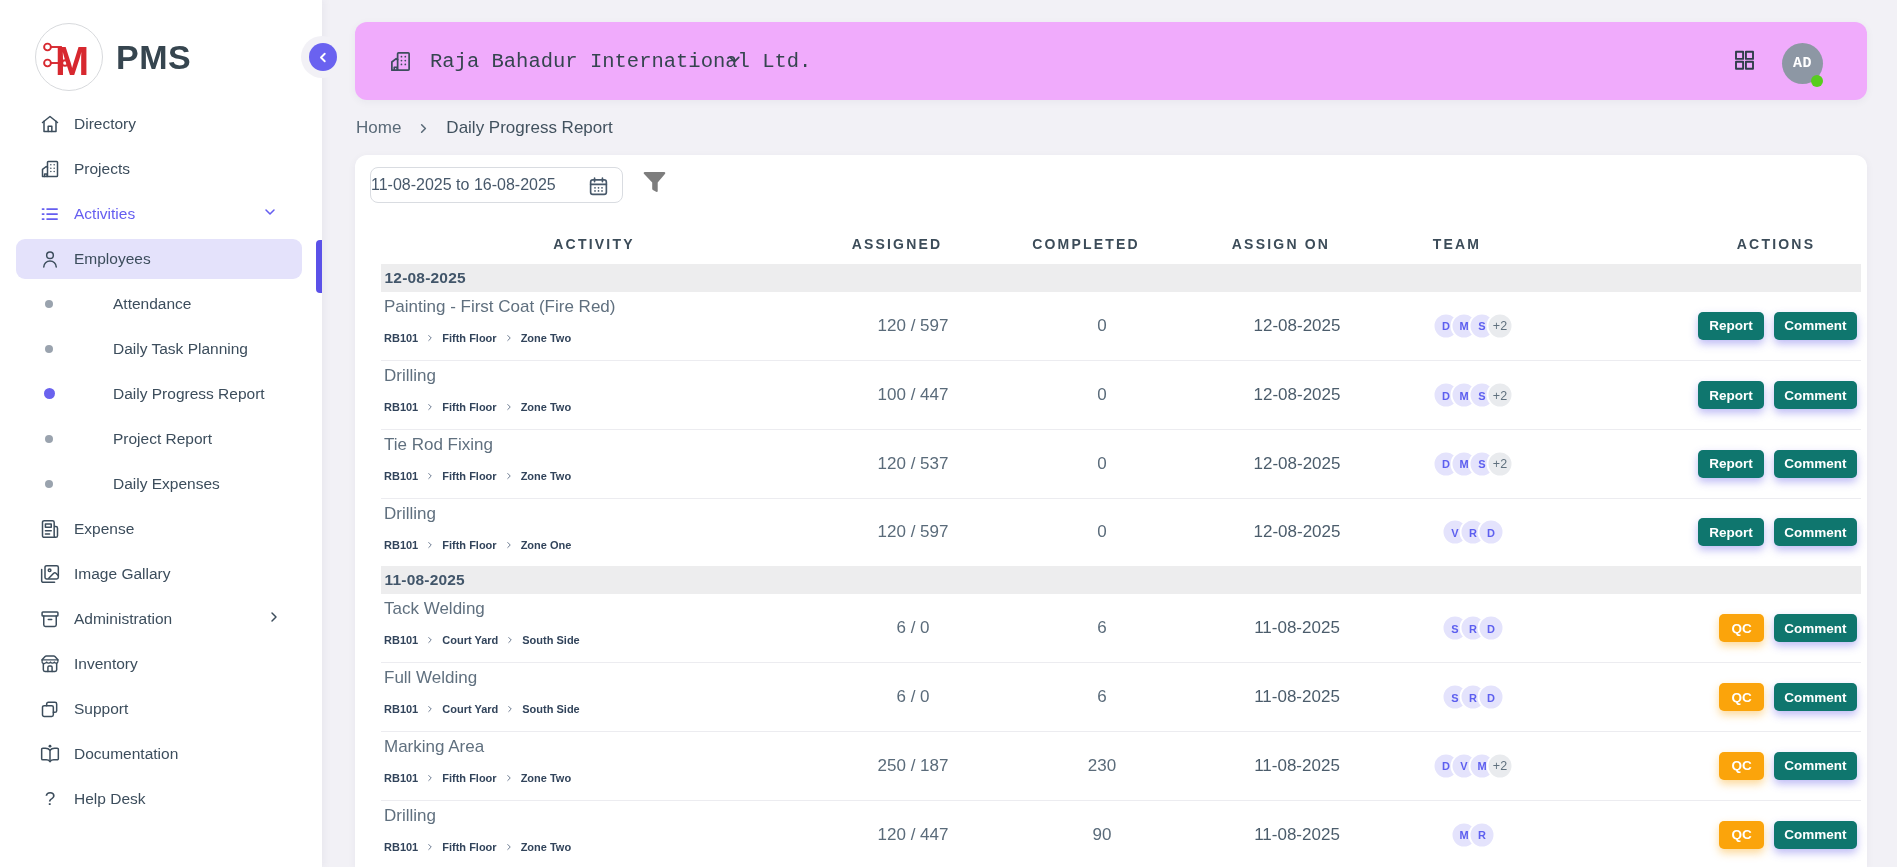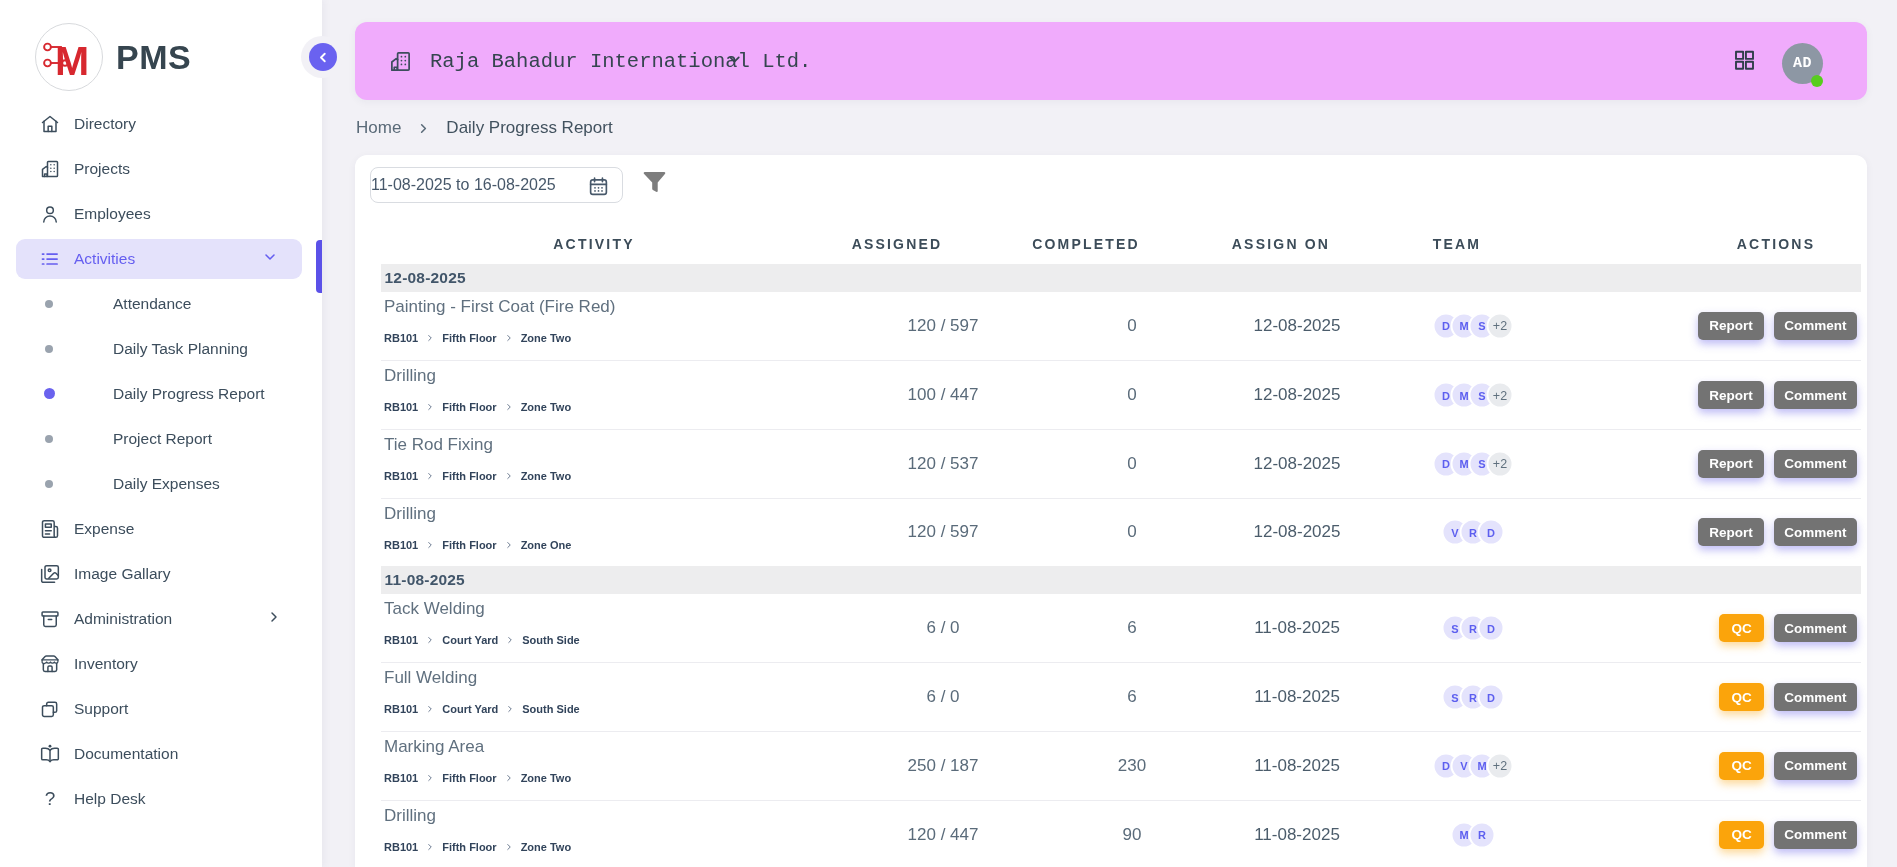--- a/index.html
+++ b/index.html
@@ -58,29 +58,29 @@
 .thead { position:absolute; left:0; top:70px; width:1512px; height:39px; }
 .thead span { position:absolute; top:50%; transform:translate(-50%,-58%); font-size:14px; font-weight:700; color:#3c4c59; letter-spacing:2.2px; }
 .tbody { position:absolute; left:16px; top:109px; width:1500px; }
 .band { height:27.5px; margin:0 10px; background:#ededee; display:flex; align-items:center;
   font-size:15.5px; font-weight:700; color:#42566a; padding-left:3.5px; letter-spacing:0.2px; }
 .row { position:relative; height:68.7px; margin:0 10px; }
 .row.line { border-top:1px solid #ececf0; }
 .rtitle { position:absolute; left:3px; top:5px; font-size:17px; color:#60707f; }
 .rcrumb { position:absolute; left:3px; top:40px; display:flex; align-items:center; font-size:11px; font-weight:600; color:#32445b; }
 .rcrumb svg { margin:0 7px; }
-.cnum { position:absolute; top:50%; transform:translate(-50%,-50%); font-size:17px; color:#5a6b7a;margin-left:30px; }
+.cnum { position:absolute; top:50%; transform:translate(-50%,-50%); font-size:17px; color:#5a6b7a; }
 .cdate { position:absolute; left:916px; top:50%; transform:translate(-50%,-50%); font-size:17px; color:#4b5c6b; }
 .team { position:absolute; left:1092px; top:50%; transform:translate(-50%,-50%); display:flex; }
 .av { width:27px; height:27px; border-radius:50%; background:#e4e3fc; color:#5d5fef; font-size:11px; font-weight:700;
   display:flex; align-items:center; justify-content:center; border:2px solid #fff; box-sizing:border-box; }
 .av + .av { margin-left:-9px; }
 .av.gray { background:#e9ebee; color:#5f707e; font-weight:500; font-size:12.5px; }
 .btns { position:absolute; right:4px; top:50%; transform:translateY(-50%); display:flex; gap:10px; }
-.btn { height:28px; border-radius:5px; background:#737373; color:#fff; font-size:13.5px; font-weight:700;
+.btn { height:28px; border-radius:5px; background:#0f766e; color:#fff; font-size:13.5px; font-weight:700;
   display:flex; align-items:center; justify-content:center; font-family:"Liberation Sans", sans-serif;
   box-shadow:0 4px 9px rgba(101,93,232,.42); }
 .btn.report { width:66px; }
 .btn.comment { width:83px; }
 .btn.qc { width:45px; background:#fba40b; box-shadow:0 4px 9px rgba(251,164,11,.42); }
 </style>
 </head>
 <body>
 <div class="sidebar">
   <div class="logo-row">
@@ -115,40 +115,40 @@
         <span class="nicon">
           <svg width="20" height="20" viewBox="0 0 24 24" fill="none" stroke="#3c4d5c" stroke-width="1.8" stroke-linecap="round" stroke-linejoin="round">
             <rect x="9" y="3" width="12" height="18" rx="1"></rect>
             <path d="M9 21H3v-8.5L7.5 9l1.5 1.2"></path>
             <path d="M13 7h.01M17 7h.01M13 11h.01M17 11h.01M17 15h.01M13 15h.01"></path>
             <path d="M5.5 21v-3h3v3"></path>
           </svg>
         </span>
         <span class="nlabel">Projects</span>
       </div>
-<div class="nav-item">
-        <span class="nicon">
-          <svg width="20" height="20" viewBox="0 0 24 24" fill="none" stroke="#3c4d5c" stroke-width="1.8" stroke-linecap="round" stroke-linejoin="round">
-            <circle cx="12" cy="7.5" r="4"></circle>
-            <path d="M4.5 21.5c0-4.1 3.4-7 7.5-7s7.5 2.9 7.5 7"></path>
-          </svg>
-        </span>
-        <span class="nlabel">Employees</span>
-      </div>
 <div class="nav-item active">
         <span class="nicon">
           <svg width="20" height="20" viewBox="0 0 24 24" fill="none" stroke="#655ef0" stroke-width="2.1" stroke-linecap="round" stroke-linejoin="round">
             <path d="M8.5 6h12M8.5 12h12M8.5 18h12"></path>
             <path d="M3 6h1.5M3 12h1.5M3 18h1.5"></path>
           </svg>
         </span>
         <span class="nlabel">Activities</span>
         <span class="chev-down"><svg width="16" height="16" viewBox="0 0 24 24" fill="none" stroke="#655ef0" stroke-width="2.3" stroke-linecap="round" stroke-linejoin="round">
             <path d="m6 9 6 6 6-6"></path>
           </svg></span>
+      </div>
+<div class="nav-item">
+        <span class="nicon">
+          <svg width="20" height="20" viewBox="0 0 24 24" fill="none" stroke="#3c4d5c" stroke-width="1.8" stroke-linecap="round" stroke-linejoin="round">
+            <circle cx="12" cy="7.5" r="4"></circle>
+            <path d="M4.5 21.5c0-4.1 3.4-7 7.5-7s7.5 2.9 7.5 7"></path>
+          </svg>
+        </span>
+        <span class="nlabel">Employees</span>
       </div>
 <div class="nav-item sub">
         <span class="bullet"></span>
         <span class="nlabel">Attendance</span>
       </div>
 <div class="nav-item sub">
         <span class="bullet"></span>
         <span class="nlabel">Daily Task Planning</span>
       </div>
 <div class="nav-item sub">

